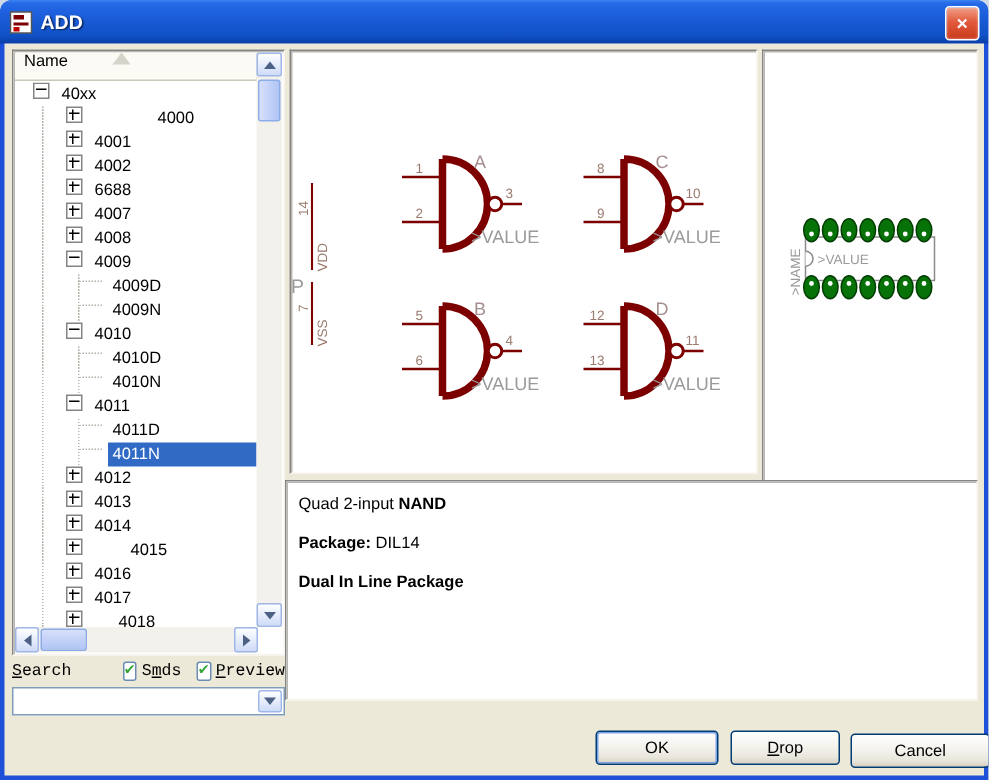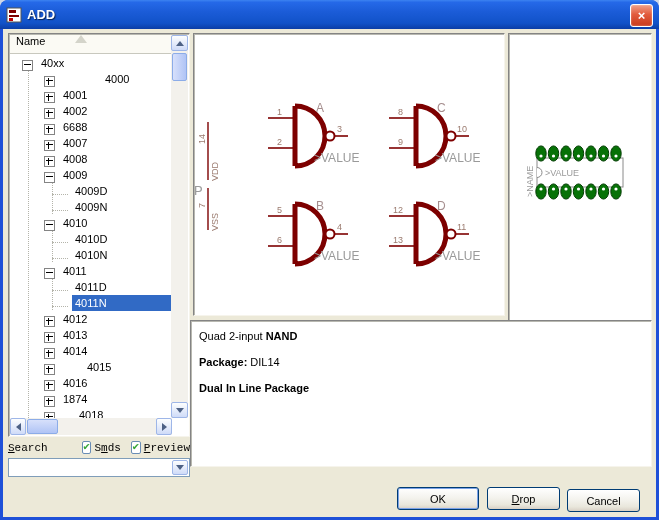--- a/index.html
+++ b/index.html
@@ -18,21 +18,21 @@
     box-shadow:inset 1px 1px 0 #b8b8b0;box-sizing:border-box;}
 
   
   .tree-panel{left:5px;top:4px;width:182px;height:404px;}
   .tree-header{position:absolute;left:1px;top:1px;width:162px;height:19px;background:#fbfaf4;
     border-bottom:1px solid #c8c8be;border-right:1px solid #c8c8be;display:flex;
     font-size:11px;color:#000;padding-left:6px;box-sizing:border-box;}
   .sort-tri{width:0;height:0;border-left:6px solid transparent;border-right:6px solid transparent;
     border-bottom:8px solid #d4d4ca;margin-left:30px;}
   .tree-rows{position:absolute;left:1px;top:21px;width:162px;height:363px;overflow:hidden;}
-  .trow{height:16px;line-height:16px;display:flex;align-items:flex-end;font-size:11px;color:#000;white-space:nowrap;}
+  .trow{height:16px;line-height:16px;display:flex;align-items:flex-start;font-size:11px;color:#000;white-space:nowrap;}
   .box{flex:0 0 auto;width:9px;height:9px;border:1px solid #848484;background:#fff;position:relative;margin-right:5px;}
   .box::before{content:"";position:absolute;left:1px;right:1px;top:3px;height:1px;background:#000;}
   .box.plus::after{content:"";position:absolute;top:1px;bottom:1px;left:3px;width:1px;background:#000;}
   .stub{flex:0 0 auto;width:16px;height:8px;border-bottom:1px dotted #b4b4aa;margin-right:4px;transform:translateY(-4px);}
   .tlabel{padding:0 3px;}
   .tlabel.sel{background:#316ac5;color:#fff;flex:1;margin-right:1px;}
 
   
   .sb-v{position:absolute;right:1px;top:1px;width:17px;bottom:18px;background:#f3f1ec;}
   .sb-h{position:absolute;left:1px;bottom:1px;height:17px;width:162px;background:#f3f1ec;}
@@ -169,21 +169,21 @@
           <div class="trow" style="padding-left: 34px; background: repeating-linear-gradient(rgb(180, 180, 170) 0px, rgb(180, 180, 170) 1px, transparent 1px, transparent 2px) 18px 0px / 1px 100% no-repeat; gap: 24px;">
             <span class="box plus"></span>
             <span class="tlabel">4015</span>
           </div>
           <div class="trow" style="padding-left: 34px; background: repeating-linear-gradient(rgb(180, 180, 170) 0px, rgb(180, 180, 170) 1px, transparent 1px, transparent 2px) 18px 0px / 1px 100% no-repeat;">
             <span class="box plus"></span>
             <span class="tlabel">4016</span>
           </div>
           <div class="trow" style="padding-left: 34px; background: repeating-linear-gradient(rgb(180, 180, 170) 0px, rgb(180, 180, 170) 1px, transparent 1px, transparent 2px) 18px 0px / 1px 100% no-repeat;">
             <span class="box plus"></span>
-            <span class="tlabel">1874</span>
+            <span class="tlabel">4017</span>
           </div>
           <div class="trow" style="padding-left: 34px; background: repeating-linear-gradient(rgb(180, 180, 170) 0px, rgb(180, 180, 170) 1px, transparent 1px, transparent 2px) 18px 0px / 1px 100% no-repeat; gap: 16px;">
             <span class="box plus"></span>
             <span class="tlabel">4018</span>
           </div>
         </div>
       <div class="sb-v">
         <div class="sb-btn" style="left:0;top:0;width:17px;height:16px;">
             <span class="arr up"></span>
           </div>
@@ -328,17 +328,17 @@
       <p><b>Package:</b><span> DIL14</span></p>
       <p><b>Dual In Line Package</b></p>
     </div>
 
     <div class="xp-btn default" style="left:394px;top:458px;width:82px;">
       <span>OK</span>
     </div>
     <div class="xp-btn" style="left:484px;top:458px;width:73px;">
       <span><span></span><u>D</u><span>rop</span></span>
     </div>
-    <div class="xp-btn" style="left:564px;top:460px;width:73px;">
+    <div class="xp-btn" style="left:564px;top:460px;width:93px;">
       <span>Cancel</span>
     </div>
   </div>
 </div>
 
 </body></html>

